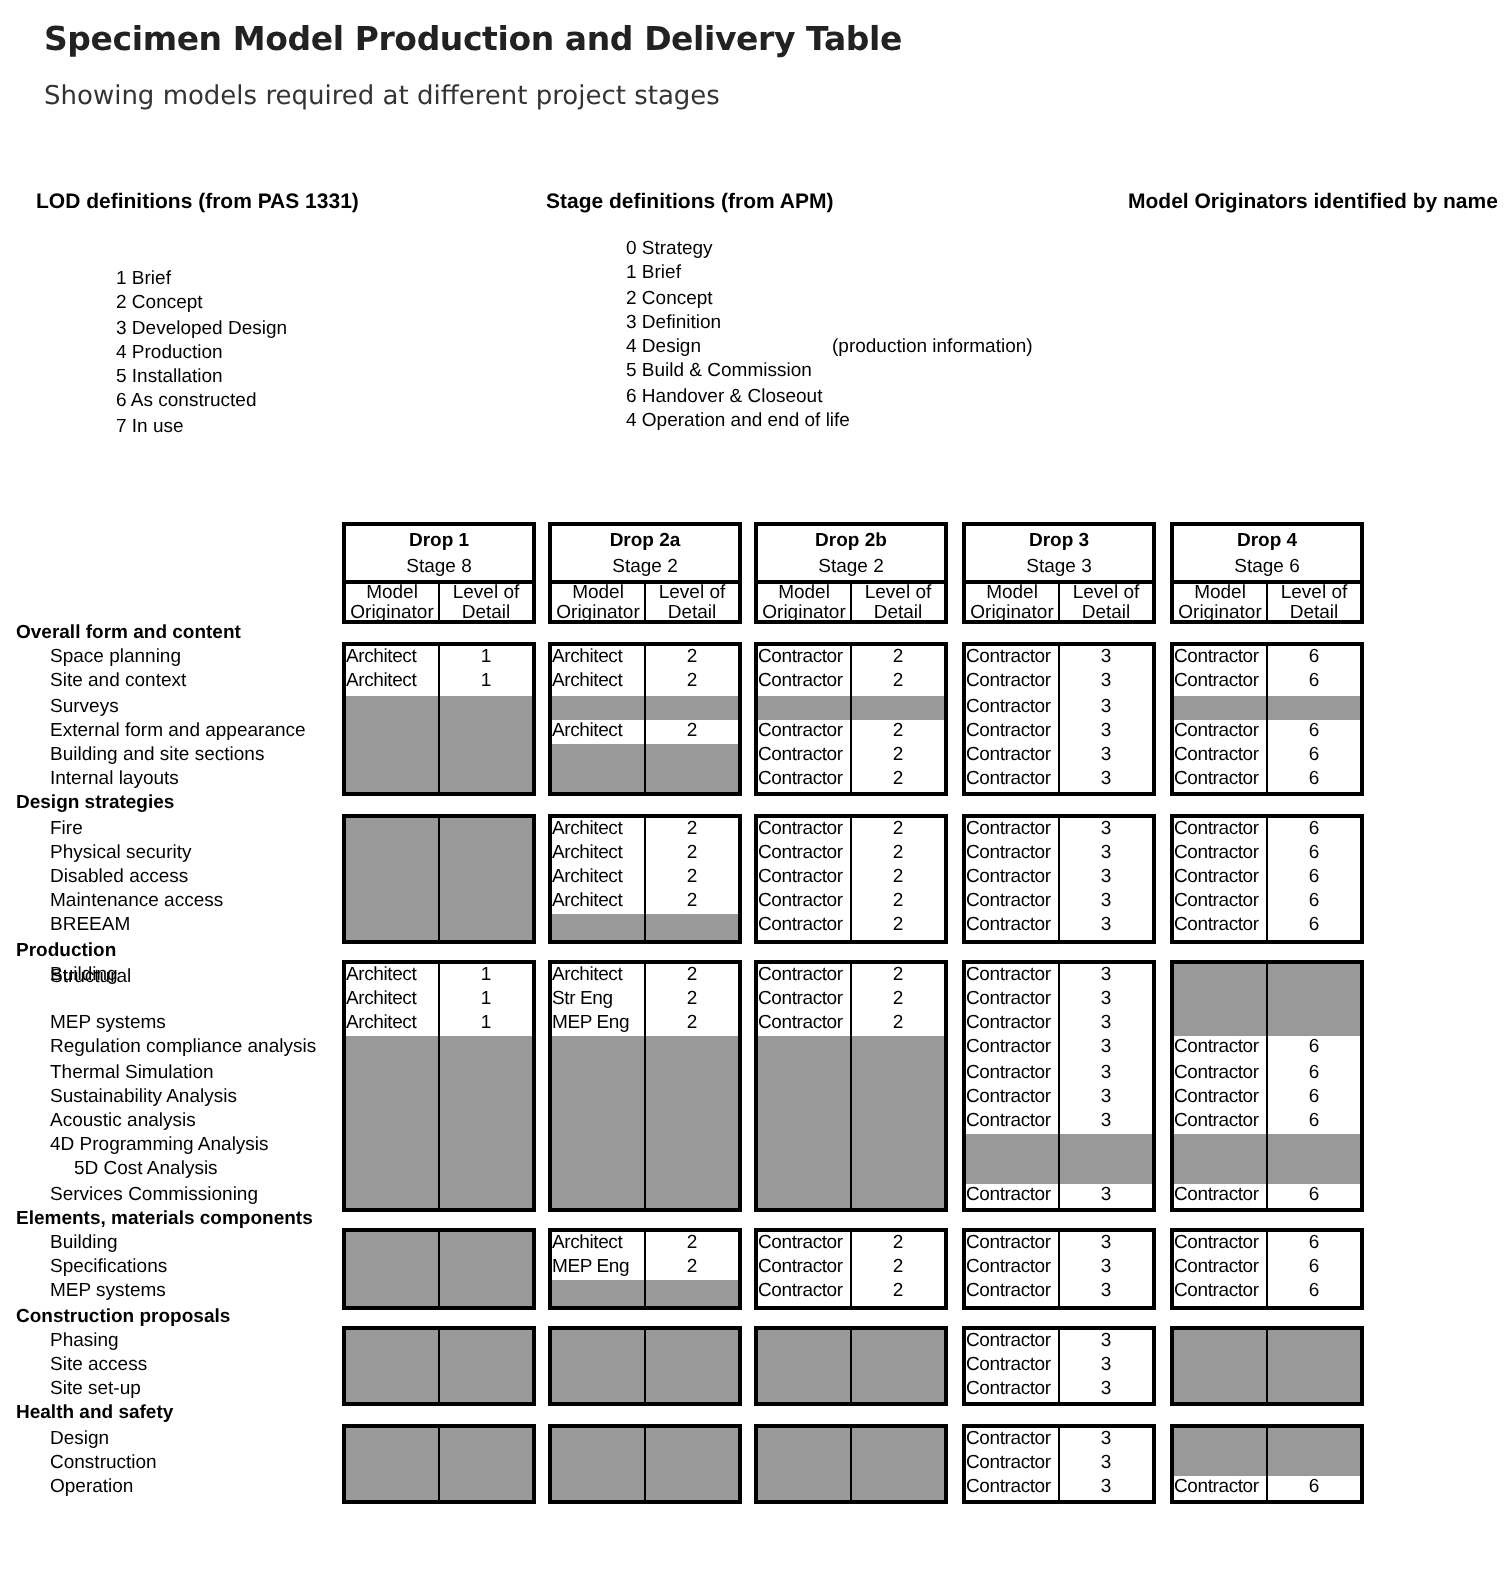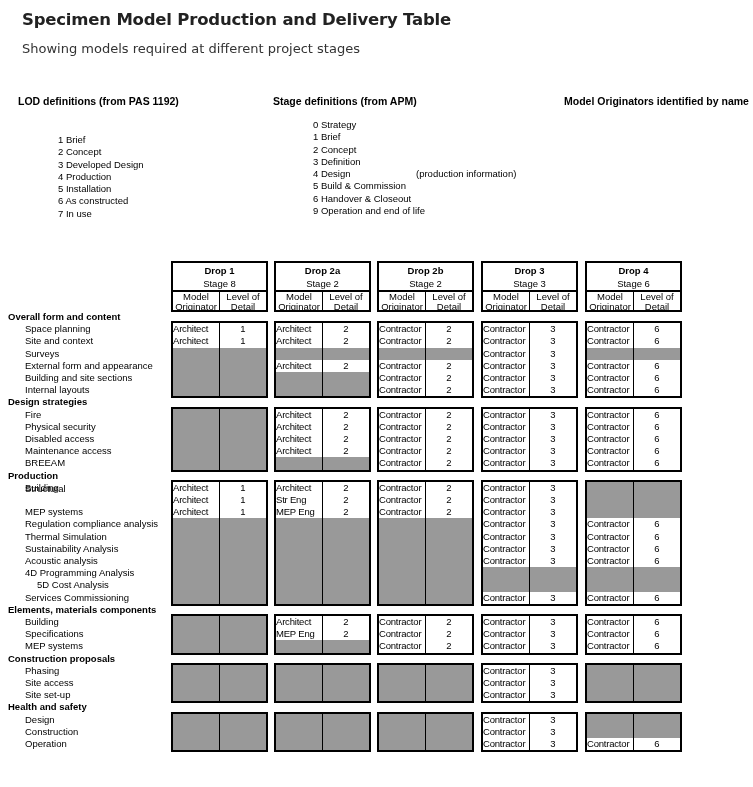--- a/index.html
+++ b/index.html
@@ -33,21 +33,21 @@
   .row.shade { background:#999999; }
   .row .orig { width:47px; padding-left:0px; white-space:nowrap; overflow:hidden; letter-spacing:-0.2px; }
   .row .lod { flex:1; text-align:center; }
 </style>
 </head>
 <body>
 
 <div class="title">Specimen Model Production and Delivery Table</div>
 <div class="subtitle">Showing models required at different project stages</div>
 
-<div class="sec-head" style="left:18px;">LOD definitions (from PAS 1192)</div>
+<div class="sec-head" style="left:18px;">LOD definitions (from PAS 1331)</div>
 <div class="sec-head" style="left:273px;">Stage definitions (from APM)</div>
 <div class="sec-head" style="left:564px;">Model Originators identified by name</div>
 
 <div class="deflist" style="left:58px; top:134px;">
   <div>1 Brief</div>
   <div>2 Concept</div>
   <div>3 Developed Design</div>
   <div>4 Production</div>
   <div>5 Installation</div>
   <div>6 As constructed</div>
@@ -55,21 +55,21 @@
 </div>
 
 <div class="deflist" style="left:313px; top:119px;">
   <div>0 Strategy</div>
   <div>1 Brief</div>
   <div>2 Concept</div>
   <div>3 Definition</div>
   <div>4 Design</div>
   <div>5 Build &amp; Commission</div>
   <div>6 Handover &amp; Closeout</div>
-  <div>9 Operation and end of life</div>
+  <div>4 Operation and end of life</div>
 </div>
 <div class="note" style="left:416px; top:168px;">(production information)</div>
 
 <div id="drop-headers">
     <div class="drop-head" style="left: 171px;">
       <div class="dname">Drop 1</div>
       <div class="stage">Stage 8</div>
       <div class="cols">
         <div>Model<br>Originator</div>
         <div>Level of<br>Detail</div>

